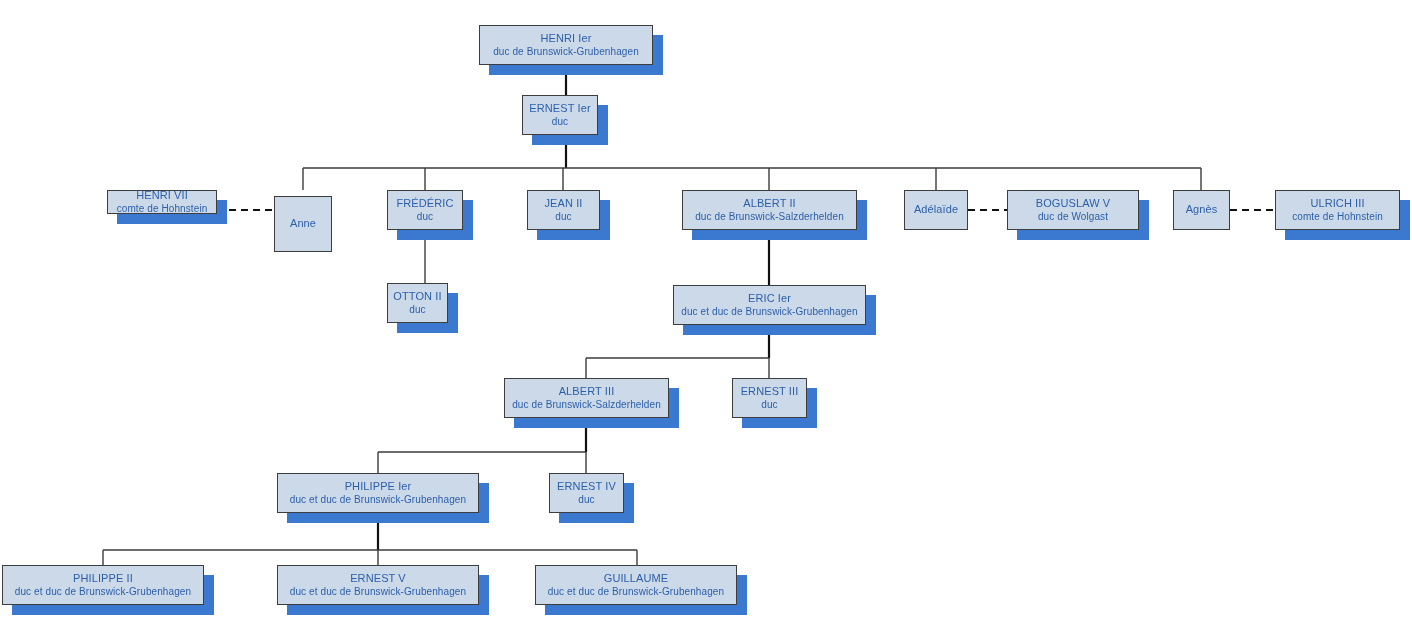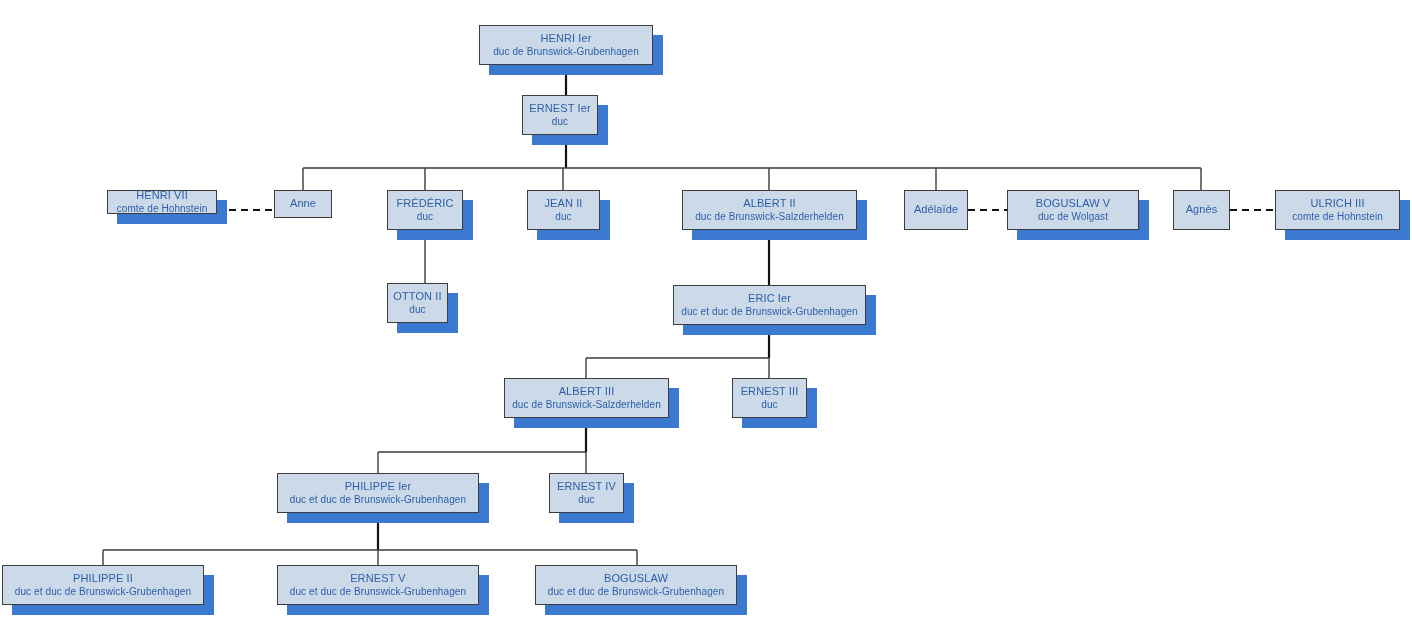--- a/index.html
+++ b/index.html
@@ -143,21 +143,21 @@
   </div>
 
   <div class="node" style="left:107px; top:190px; width:110px; height:24px;">
     <div class="shadow"></div>
     <div class="frame">
       <div class="nm">HENRI VII</div>
       <div class="ttl">comte de Hohnstein</div>
     </div>
   </div>
 
-  <div class="node single" style="left:274px; top:190px; width:58px; height:28px;">
+  <div class="node single" style="left:274px; top:196px; width:58px; height:56px;">
     <div class="frame">
       <div class="nm">Anne</div>
     </div>
   </div>
 
   <div class="node" style="left:387px; top:190px; width:76px; height:40px;">
     <div class="shadow"></div>
     <div class="frame">
       <div class="nm">FRÉDÉRIC</div>
       <div class="ttl">duc</div>
@@ -268,18 +268,18 @@
     <div class="shadow"></div>
     <div class="frame">
       <div class="nm">ERNEST V</div>
       <div class="ttl">duc et duc de Brunswick-Grubenhagen</div>
     </div>
   </div>
 
   <div class="node" style="left:535px; top:565px; width:202px; height:40px;">
     <div class="shadow"></div>
     <div class="frame">
-      <div class="nm">BOGUSLAW</div>
+      <div class="nm">GUILLAUME</div>
       <div class="ttl">duc et duc de Brunswick-Grubenhagen</div>
     </div>
   </div>
 
 </div>
 
 </body></html>

